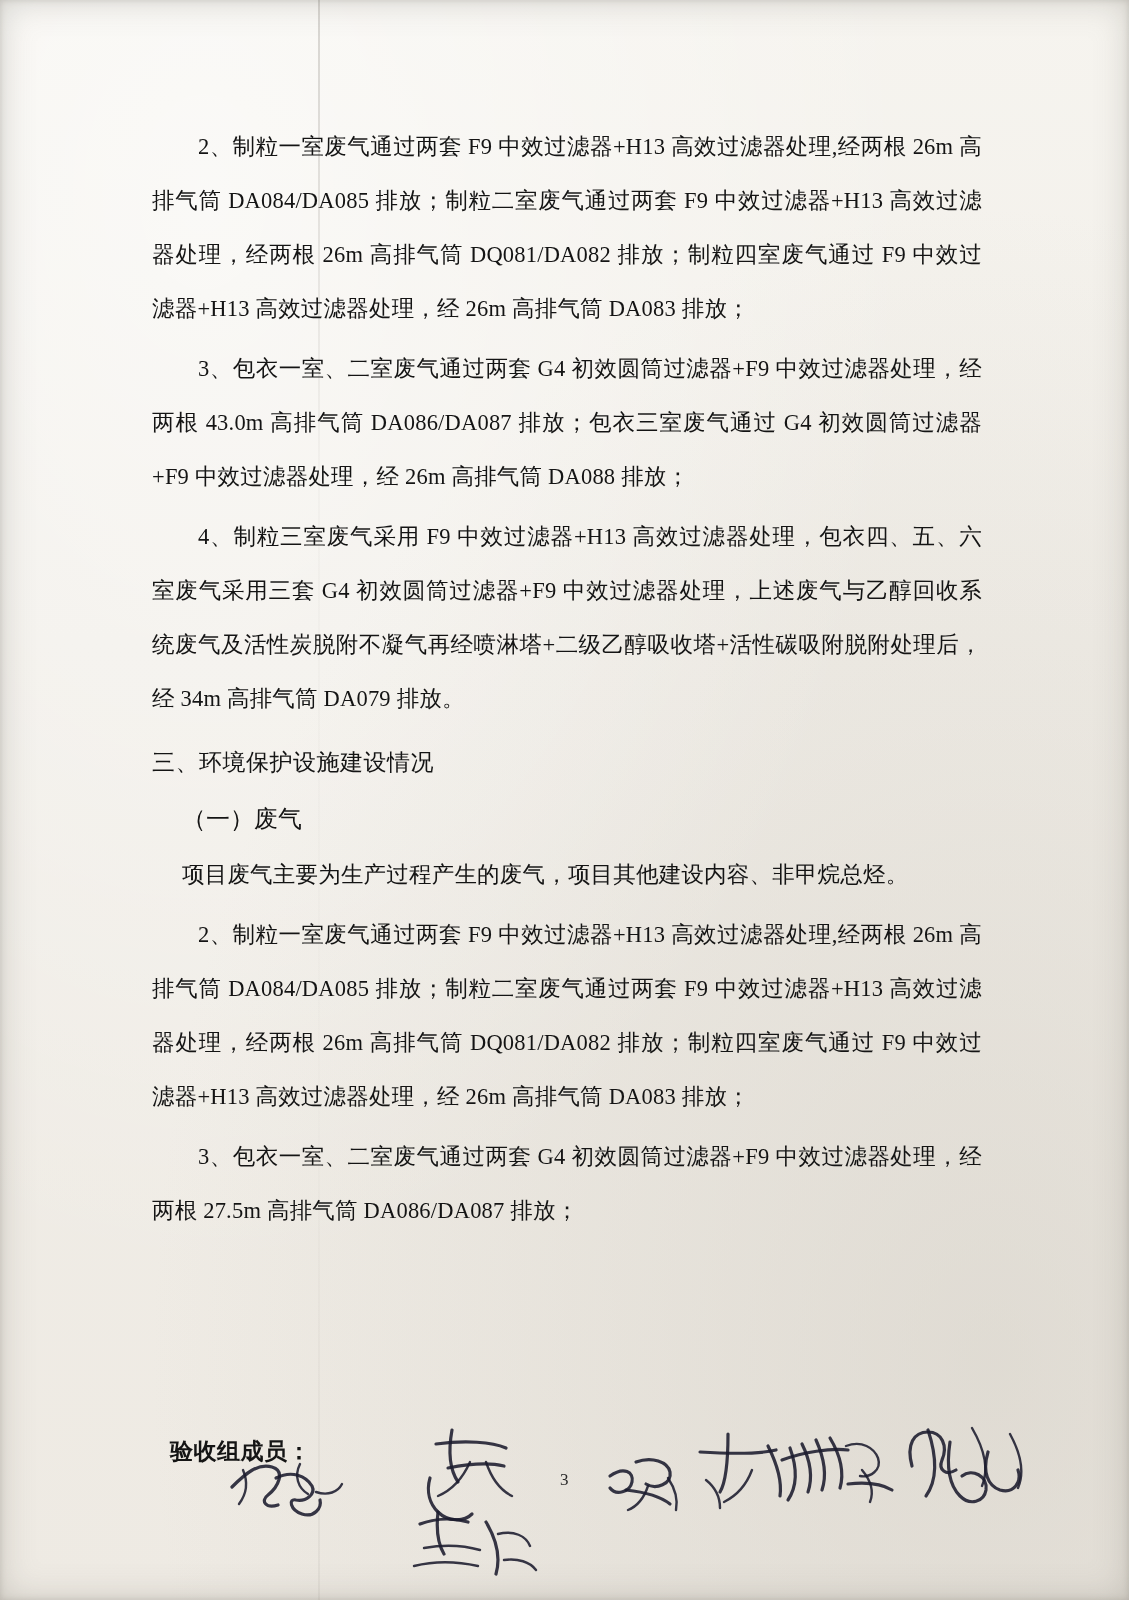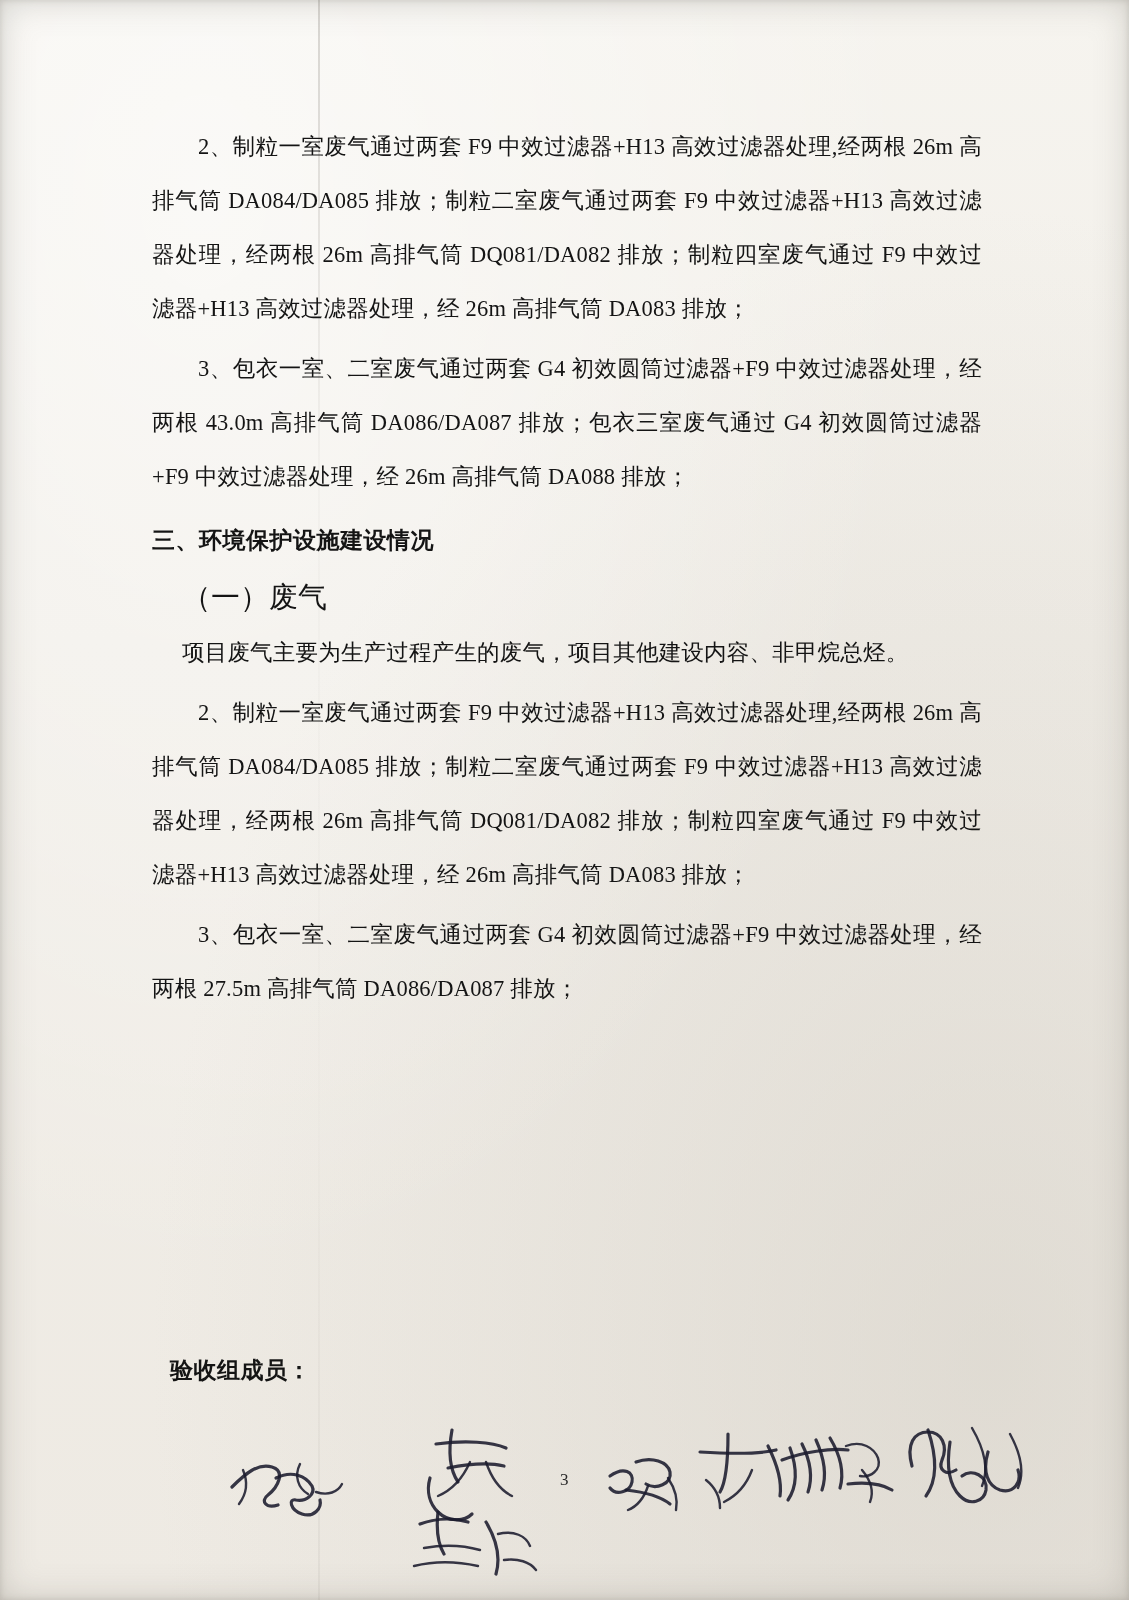--- a/index.html
+++ b/index.html
@@ -60,34 +60,34 @@
   p.para.indent {
     text-indent: 46px;
   }
   p.para.indent-small {
     text-indent: 30px;
   }
   h2.section {
     margin: 10px 0 2px 0;
     font-size: 23px;
     line-height: 54px;
-    font-weight: bold;
+    font-weight: normal;
     letter-spacing: 0.5px;
   }
   p.subsection {
     margin: 0 0 2px 0;
-    font-size: 29px;
+    font-size: 24px;
     line-height: 54px;
     text-indent: 30px;
   }
 
   .footer-block {
     position: absolute;
     left: 170px;
-    top: 1355px;
+    top: 1436px;
     width: 900px;
     font-family: Liberation Mono, monospace;
   }
   .footer-label {
     font-size: 23px;
     font-weight: bold;
     letter-spacing: 0.5px;
   }
 
   .page-number {
@@ -121,20 +121,21 @@
 </head>
 <body>
 
 <div class="page">
   <div class="paper-tone"></div>
   <div class="fold-line"></div>
 
   <div class="content">
     <p class="para indent">2、制粒一室废气通过两套 F9 中效过滤器+H13 高效过滤器处理,经两根 26m 高排气筒 DA084/DA085 排放；制粒二室废气通过两套 F9 中效过滤器+H13 高效过滤器处理，经两根 26m 高排气筒 DQ081/DA082 排放；制粒四室废气通过 F9 中效过滤器+H13 高效过滤器处理，经 26m 高排气筒 DA083 排放；</p>
     <p class="para indent">3、包衣一室、二室废气通过两套 G4 初效圆筒过滤器+F9 中效过滤器处理，经两根 43.0m 高排气筒 DA086/DA087 排放；包衣三室废气通过 G4 初效圆筒过滤器+F9 中效过滤器处理，经 26m 高排气筒 DA088 排放；</p>
+    <p class="para indent">4、制粒三室废气采用 F9 中效过滤器+H13 高效过滤器处理，包衣四、五、六室废气采用三套 G4 初效圆筒过滤器+F9 中效过滤器处理，上述废气与乙醇回收系统废气及活性炭脱附不凝气再经喷淋塔+二级乙醇吸收塔+活性碳吸附脱附处理后，经 34m 高排气筒 DA079 排放。</p>
 
     <h2 class="section">三、环境保护设施建设情况</h2>
     <p class="subsection">（一）废气</p>
 
     <p class="para indent-small">项目废气主要为生产过程产生的废气，项目其他建设内容、非甲烷总烃。</p>
     <p class="para indent">2、制粒一室废气通过两套 F9 中效过滤器+H13 高效过滤器处理,经两根 26m 高排气筒 DA084/DA085 排放；制粒二室废气通过两套 F9 中效过滤器+H13 高效过滤器处理，经两根 26m 高排气筒 DQ081/DA082 排放；制粒四室废气通过 F9 中效过滤器+H13 高效过滤器处理，经 26m 高排气筒 DA083 排放；</p>
     <p class="para indent">3、包衣一室、二室废气通过两套 G4 初效圆筒过滤器+F9 中效过滤器处理，经两根 27.5m 高排气筒 DA086/DA087 排放；</p>
 
   </div>
 

